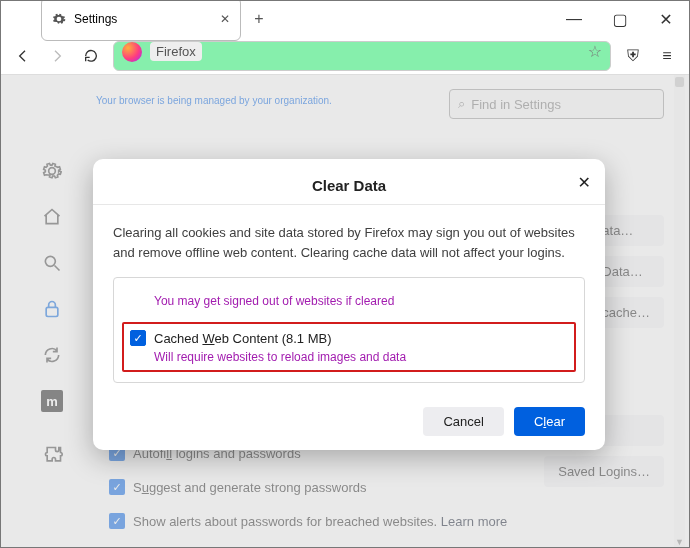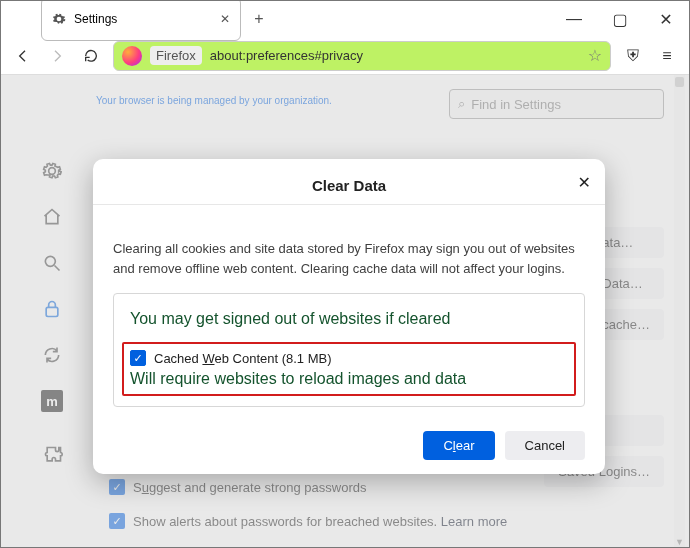--- a/index.html
+++ b/index.html
@@ -12,66 +12,66 @@
   .tab .gear { width: 14px; height: 14px; display: inline-block; }
   .tab .close { margin-left: auto; color: #555; }
   .newtab { width: 24px; height: 24px; display: flex; align-items: center; justify-content: center; color: #555; }
   .wincontrols { margin-left: auto; display: flex; }
   .wincontrols div { width: 46px; height: 36px; display: flex; align-items: center; justify-content: center; color: #333; font-family: sans-serif; }
 
   
   .toolbar { height: 38px; display: flex; align-items: center; gap: 10px; padding: 0 10px; border-bottom: 1px solid #ddd; }
   .navbtn { width: 24px; height: 24px; display: flex; align-items: center; justify-content: center; color: #333; }
   .navbtn.dim { color: #bbb; }
-  .urlbar { flex: 1; height: 30px; border: 1px solid #ccc; border-radius: 6px; display: flex; align-items: center; padding: 0 8px; gap: 8px; background: #bef264; }
+  .urlbar { flex: 1; height: 30px; border: 1px solid #ccc; border-radius: 6px; display: flex; align-items: flex-start; padding: 0 8px; gap: 8px; background: #86efac; }
   .ffbadge { width: 20px; height: 20px; border-radius: 50%; background: radial-gradient(circle at 30% 30%, #ffae3b, #ff3c7f 55%, #9b2cff); }
   .urlbar .fxlabel { font-size: 13px; color: #555; padding: 2px 6px; background: #eee; border-radius: 4px; }
   .urlbar .addr { font-size: 13px; color: #333; }
   .urlbar .star { margin-left: auto; color: #777; }
 
   
   .content { position: relative; height: calc(100% - 74px); background: #f9f9f9; }
   .bg-overlay { position: absolute; inset: 0; padding-left: 95px; padding-top: 15px; }
   .org-msg { color: #0060df; font-size: 10px; display: inline-block; }
   .findset { position: absolute; right: 25px; top: 14px; width: 215px; height: 30px; border: 1px solid #999; border-radius: 4px; background: #f1f1f1; display: flex; align-items: center; gap: 6px; padding: 0 8px; color: #777; font-size: 13px; }
 
   .sidebar { position: absolute; left: 38px; top: 83px; display: flex; flex-direction: column; gap: 20px; align-items: center; }
   .sidebar .ic { width: 26px; height: 26px; display:flex; align-items:center; justify-content:center; color:#444; }
   .sidebar .ic.active { color: #0a67da; }
   .mastobox { width:22px; height:22px; background:#1b1b1b; color:#fff; font-size:13px; font-weight:600; display:flex; align-items:center; justify-content:center; border-radius:2px;}
   .ext-icon { position: absolute; left: 42px; top: 370px; color:#444; }
 
   .btng { position: absolute; right: 25px; display: flex; flex-direction: column; gap: 10px; }
   .softbtn { background:#ededf0; border:none; border-radius:4px; padding: 8px 14px; font-size:13px; color:#222; text-align:left; min-width:56px; }
-  .btng.g1 { top: 152px; }
+  .btng.g1 { top: 140px; }
   .btng.g2 { top: 340px; }
 
   .checks { position: absolute; left: 108px; top: 370px; display:flex; flex-direction:column; gap:18px; font-size:13px; color:#222; }
   .checks label { display:flex; align-items:center; gap:8px; }
   .chk { width:16px; height:16px; background:#0060df; border-radius:2px; display:inline-flex; align-items:center; justify-content:center; color:#fff; font-size:11px; }
   .link { color:#0f172a; }
   .scrollbar { position:absolute; right:4px; top:0; bottom:0; width:11px; background:#f1f1f1; }
   .scrollbar .thumb { position:absolute; top:2px; left:1px; right:1px; height:10px; background:#c4c4c4; border-radius:2px;}
   .scrollbar .arrow { position:absolute; left:0; right:0; text-align:center; font-size:9px; color:#888;}
   .scrollbar .arrow.up { top:0;} .scrollbar .arrow.down{ bottom:0;}
 
   
   .dim-overlay { position: absolute; inset: 0; background: rgba(220,220,220,0.55); }
   .modal { position: absolute; left: 92px; top: 84px; width: 512px; background:#fff; border-radius: 10px; box-shadow: 0 8px 28px rgba(0,0,0,0.28); padding: 0 0 14px 0; }
   .modal-head { display:flex; align-items:center; justify-content:center; padding: 18px 18px 10px; border-bottom: 1px solid #e7e7e7; position:relative;}
   .modal-title { font-size:15px; font-weight:600; color:#222;}
   .modal-close { position:absolute; right:14px; top:14px; color:#222; }
   .modal-body { padding: 18px 20px 14px; font-size:13px; color:#333; }
-  .modal-text { line-height: 1.55; margin-bottom: 14px; color:#404040;margin-top:16px;}
+  .modal-text { line-height: 1.55; margin-bottom: 14px; color:#404040;}
   .optbox { border:1px solid #d7d7d7; border-radius:4px; padding: 10px 12px 12px; display:flex; flex-direction:column; gap:10px; }
   .opt { display:flex; flex-direction:column; gap:4px; padding: 6px 4px; }
   .opt.red { border: 2px solid #d21c1c; border-radius:2px; padding: 6px 6px; margin: -2px -4px; }
   .optmain { display:flex; align-items:center; gap:8px; color:#222;}
   .optmain .u { text-decoration: underline; }
-  .optsub { font-size:16px; color:#14532d; }
+  .optsub { font-size:12px; color:#a21caf; margin-left:24px; }
   .bx { width:16px; height:16px; border:1px solid #999; border-radius:2px; background:#fff;}
   .bx.checked { background:#0060df; border-color:#0060df; display:inline-flex; align-items:center; justify-content:center; color:#fff; font-size:11px;}
   .modal-foot { display:flex; justify-content:flex-end; gap:10px; padding: 10px 20px 0; }
   .btn { border:none; border-radius:4px; padding:7px 20px; font-size:13px; }
   .btn.primary { background:#0060df; color:#fff;}
   .btn.primary .u{ text-decoration:underline;}
   .btn.sec { background:#ededf0; color:#222;}
 </style>
 </head>
 <body>
@@ -108,21 +108,20 @@
       </svg>
   </div>
   <div class="navbtn">
     <svg width="16" height="16" viewBox="0 0 24 24">
         <path fill="none" stroke="#333" stroke-width="2" d="M4 12a8 8 0 1 1 3 6M4 20v-6h6"></path>
       </svg>
   </div>
   <div class="urlbar">
     <span class="ffbadge"></span>
     <span class="fxlabel">Firefox</span>
-    <span class="addr">about:preferences#privacy</span>
     <span class="star">☆</span>
   </div>
   <div class="navbtn">⛨</div>
   <div class="navbtn">≡</div>
 </div>
 
 <div class="content">
   <div class="bg-overlay">
     <span class="org-msg">Your browser is being managed by your organization.</span>
     <div class="findset">
@@ -217,17 +216,17 @@
         <div class="opt red">
           <div class="optmain">
             <span class="bx checked">✓</span>
             <span><span>Cached </span><span class="u">W</span><span>eb Content (8.1 MB)</span></span>
           </div>
           <div class="optsub">Will require websites to reload images and data</div>
         </div>
       </div>
     </div>
     <div class="modal-foot">
+      <button class="btn sec">Cancel</button>
       <button class="btn primary"><span>C</span><span class="u">l</span><span>ear</span></button>
-      <button class="btn sec">Cancel</button>
     </div>
   </div>
 </div>
 
 </body></html>

